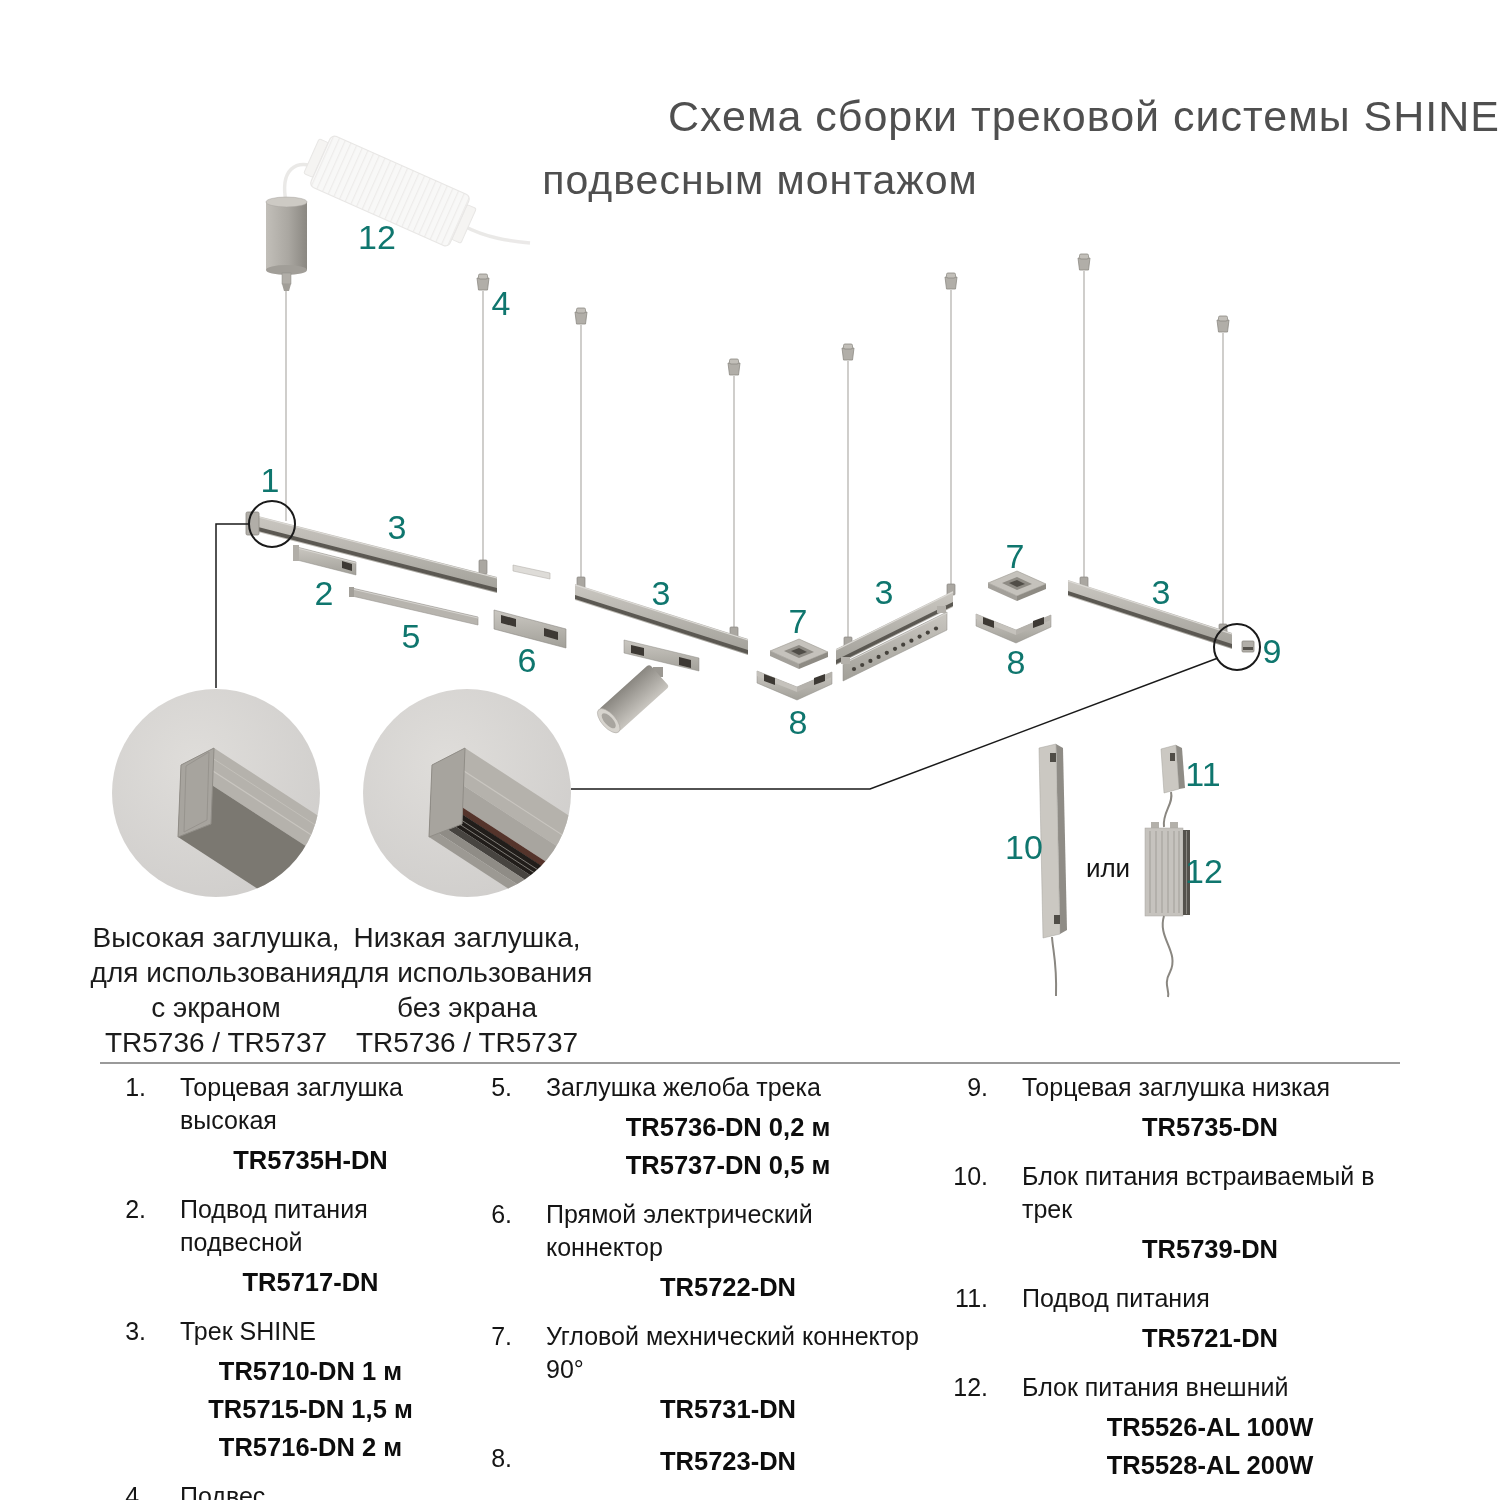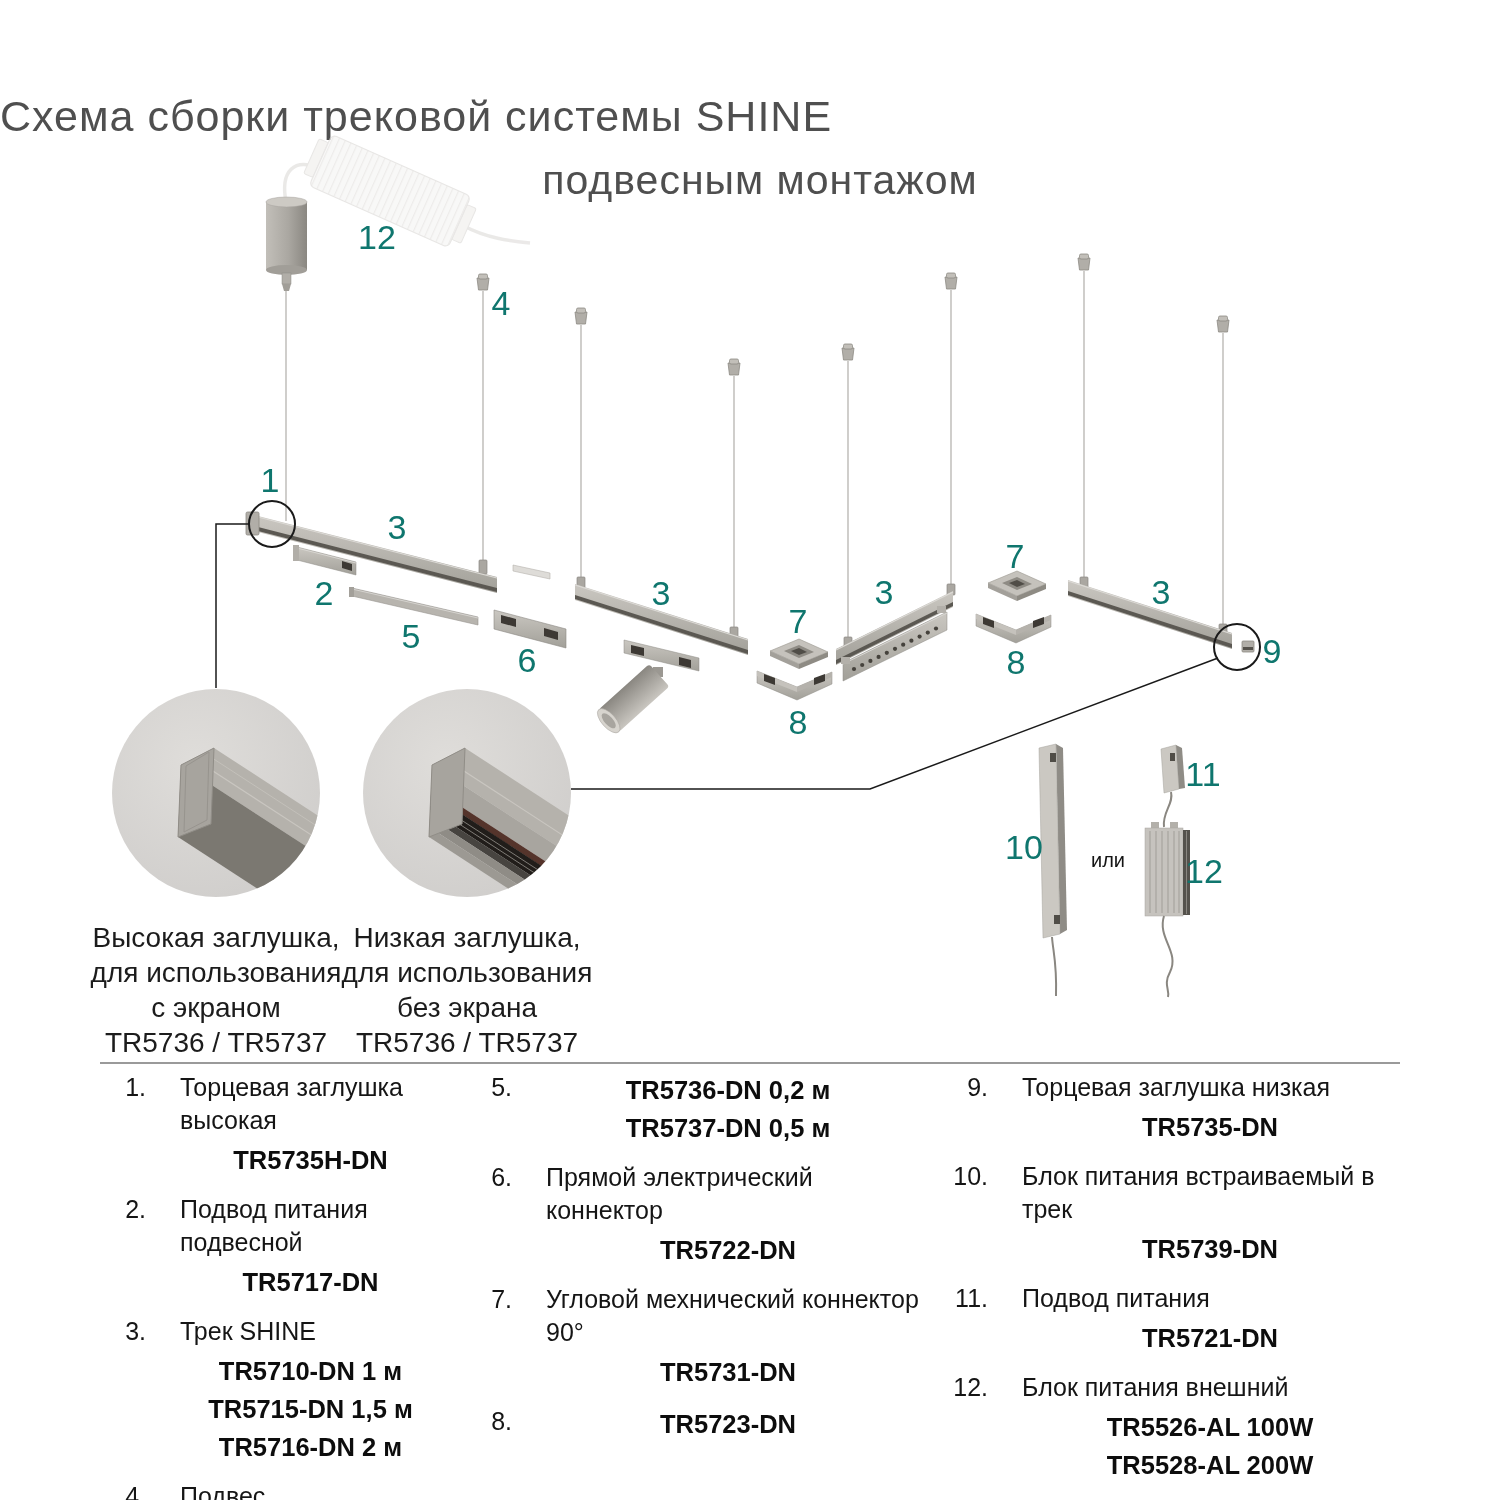--- a/index.html
+++ b/index.html
@@ -1,24 +1,24 @@
 <!DOCTYPE html>
 <html><head>
 <meta charset="utf-8">
 <style>
   html,body{margin:0;padding:0;}
   body{
     width:1500px;height:1500px;position:relative;background:#ffffff;
     font-family:"Liberation Sans", sans-serif;color:#151515;overflow:hidden;
   }
   .abs{position:absolute;}
-  .title-line1{top:92px;left:0;width:1500px;text-align:left;font-size:43px;letter-spacing:1px;color:#4f4f4f;}
+  .title-line1{top:92px;left:0;width:1500px;text-align:right;font-size:43px;letter-spacing:1px;color:#4f4f4f;}
   .title-line2{top:157px;left:0;width:1500px;text-align:center;font-size:41px;letter-spacing:1px;color:#4f4f4f;padding-left:10px;}
   .num-label{position:absolute;font-size:34px;color:#0f766e;transform:translate(-50%,-50%);white-space:nowrap;}
-  .or-label{position:absolute;font-size:20px;color:#141414;transform:translate(-50%,-50%);}
+  .or-label{position:absolute;font-size:26px;color:#141414;transform:translate(-50%,-50%);margin-top:8px;}
   .inset-caption{position:absolute;width:300px;text-align:center;font-size:28px;line-height:35px;color:#1c1c1c;}
   .rule{position:absolute;top:1062px;left:100px;width:1300px;height:1.5px;background:#9a9a9a;}
   .parts-col{position:absolute;top:1071px;}
   #col1{left:100px;width:365px;}
   #col2{left:466px;width:468px;}
   #col3{left:942px;width:480px;}
   .part{display:flex;margin-bottom:14px;}
   .pnum{flex:0 0 46px;text-align:right;padding-right:10px;font-size:25px;line-height:33px;}
   .pbody{flex:1;}
   .pname{font-size:25px;line-height:33px;margin-bottom:4px;margin-left:24px;}
@@ -379,20 +379,21 @@
       <div class="pname">Подвес</div>
 
     </div>
   </div>
 </div>
 
 <div class="parts-col" id="col2">
   <div class="part">
     <div class="pnum">5.</div>
     <div class="pbody">
+      <div class="pname">Заглушка желоба трека</div>
       <div class="pcode">TR5736-DN  0,2 м</div>
       <div class="pcode">TR5737-DN  0,5 м</div>
     </div>
   </div>
   <div class="part">
     <div class="pnum">6.</div>
     <div class="pbody">
       <div class="pname">Прямой электрический коннектор</div>
       <div class="pcode">TR5722-DN</div>
     </div>

